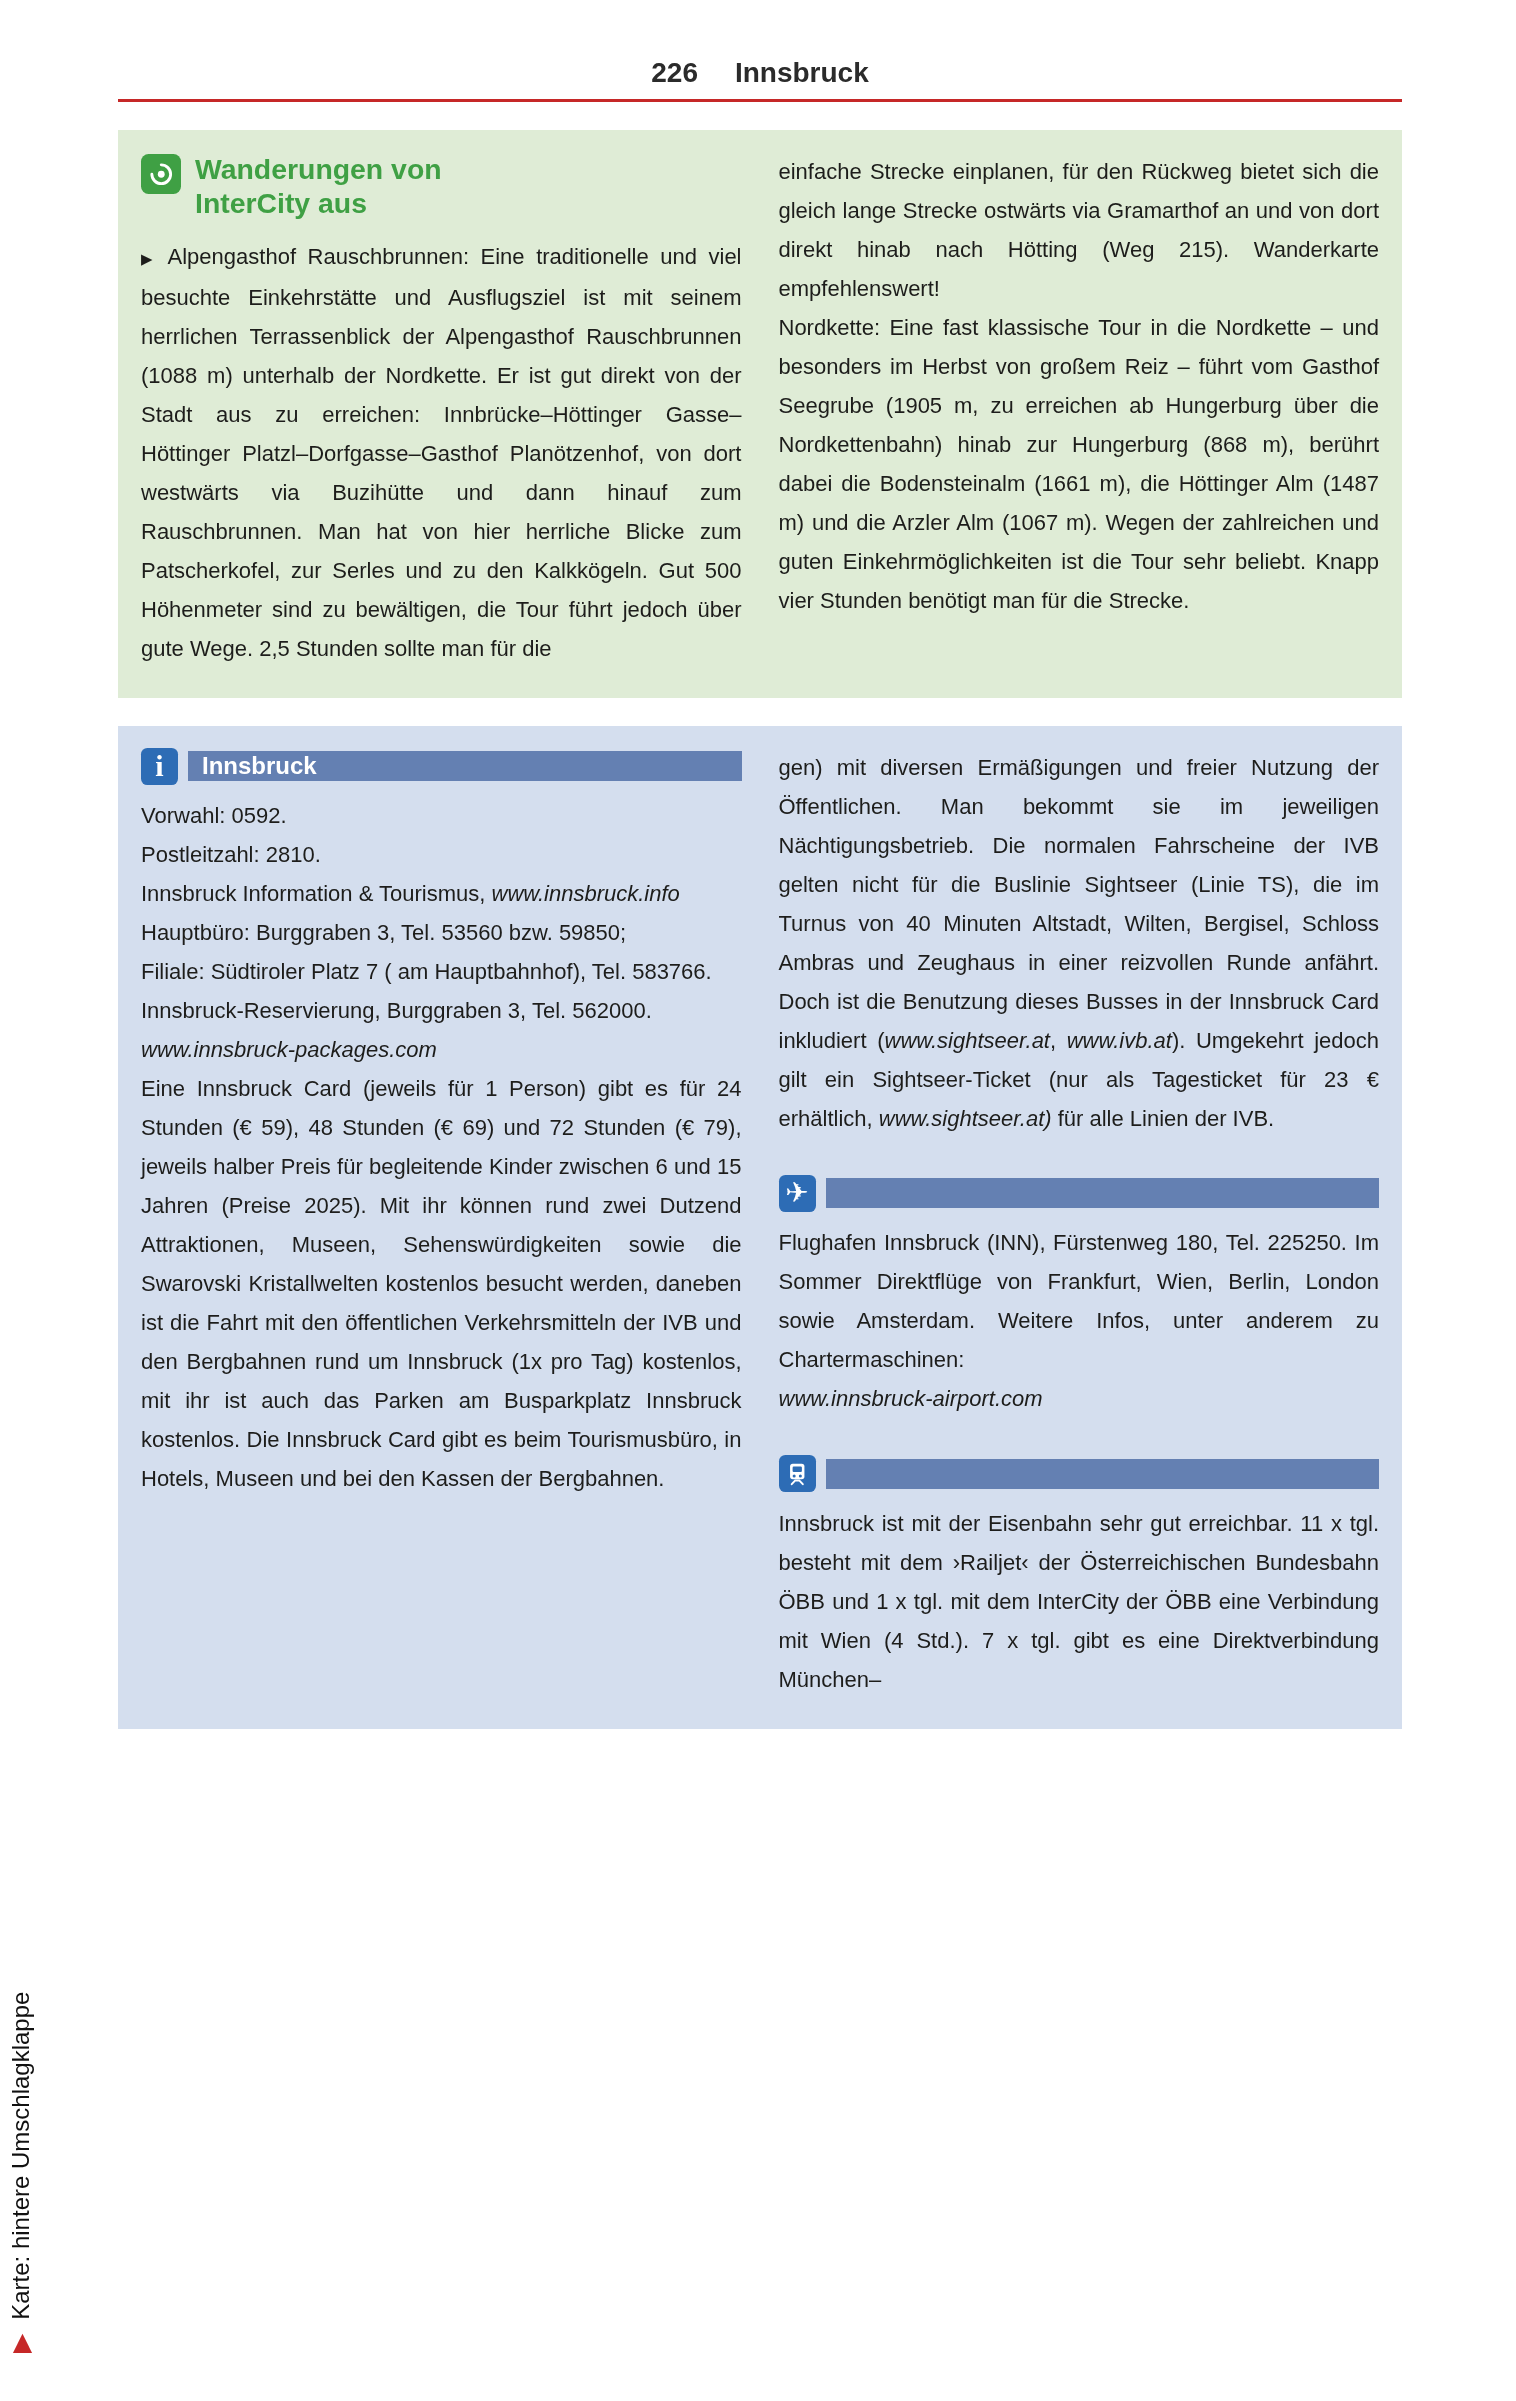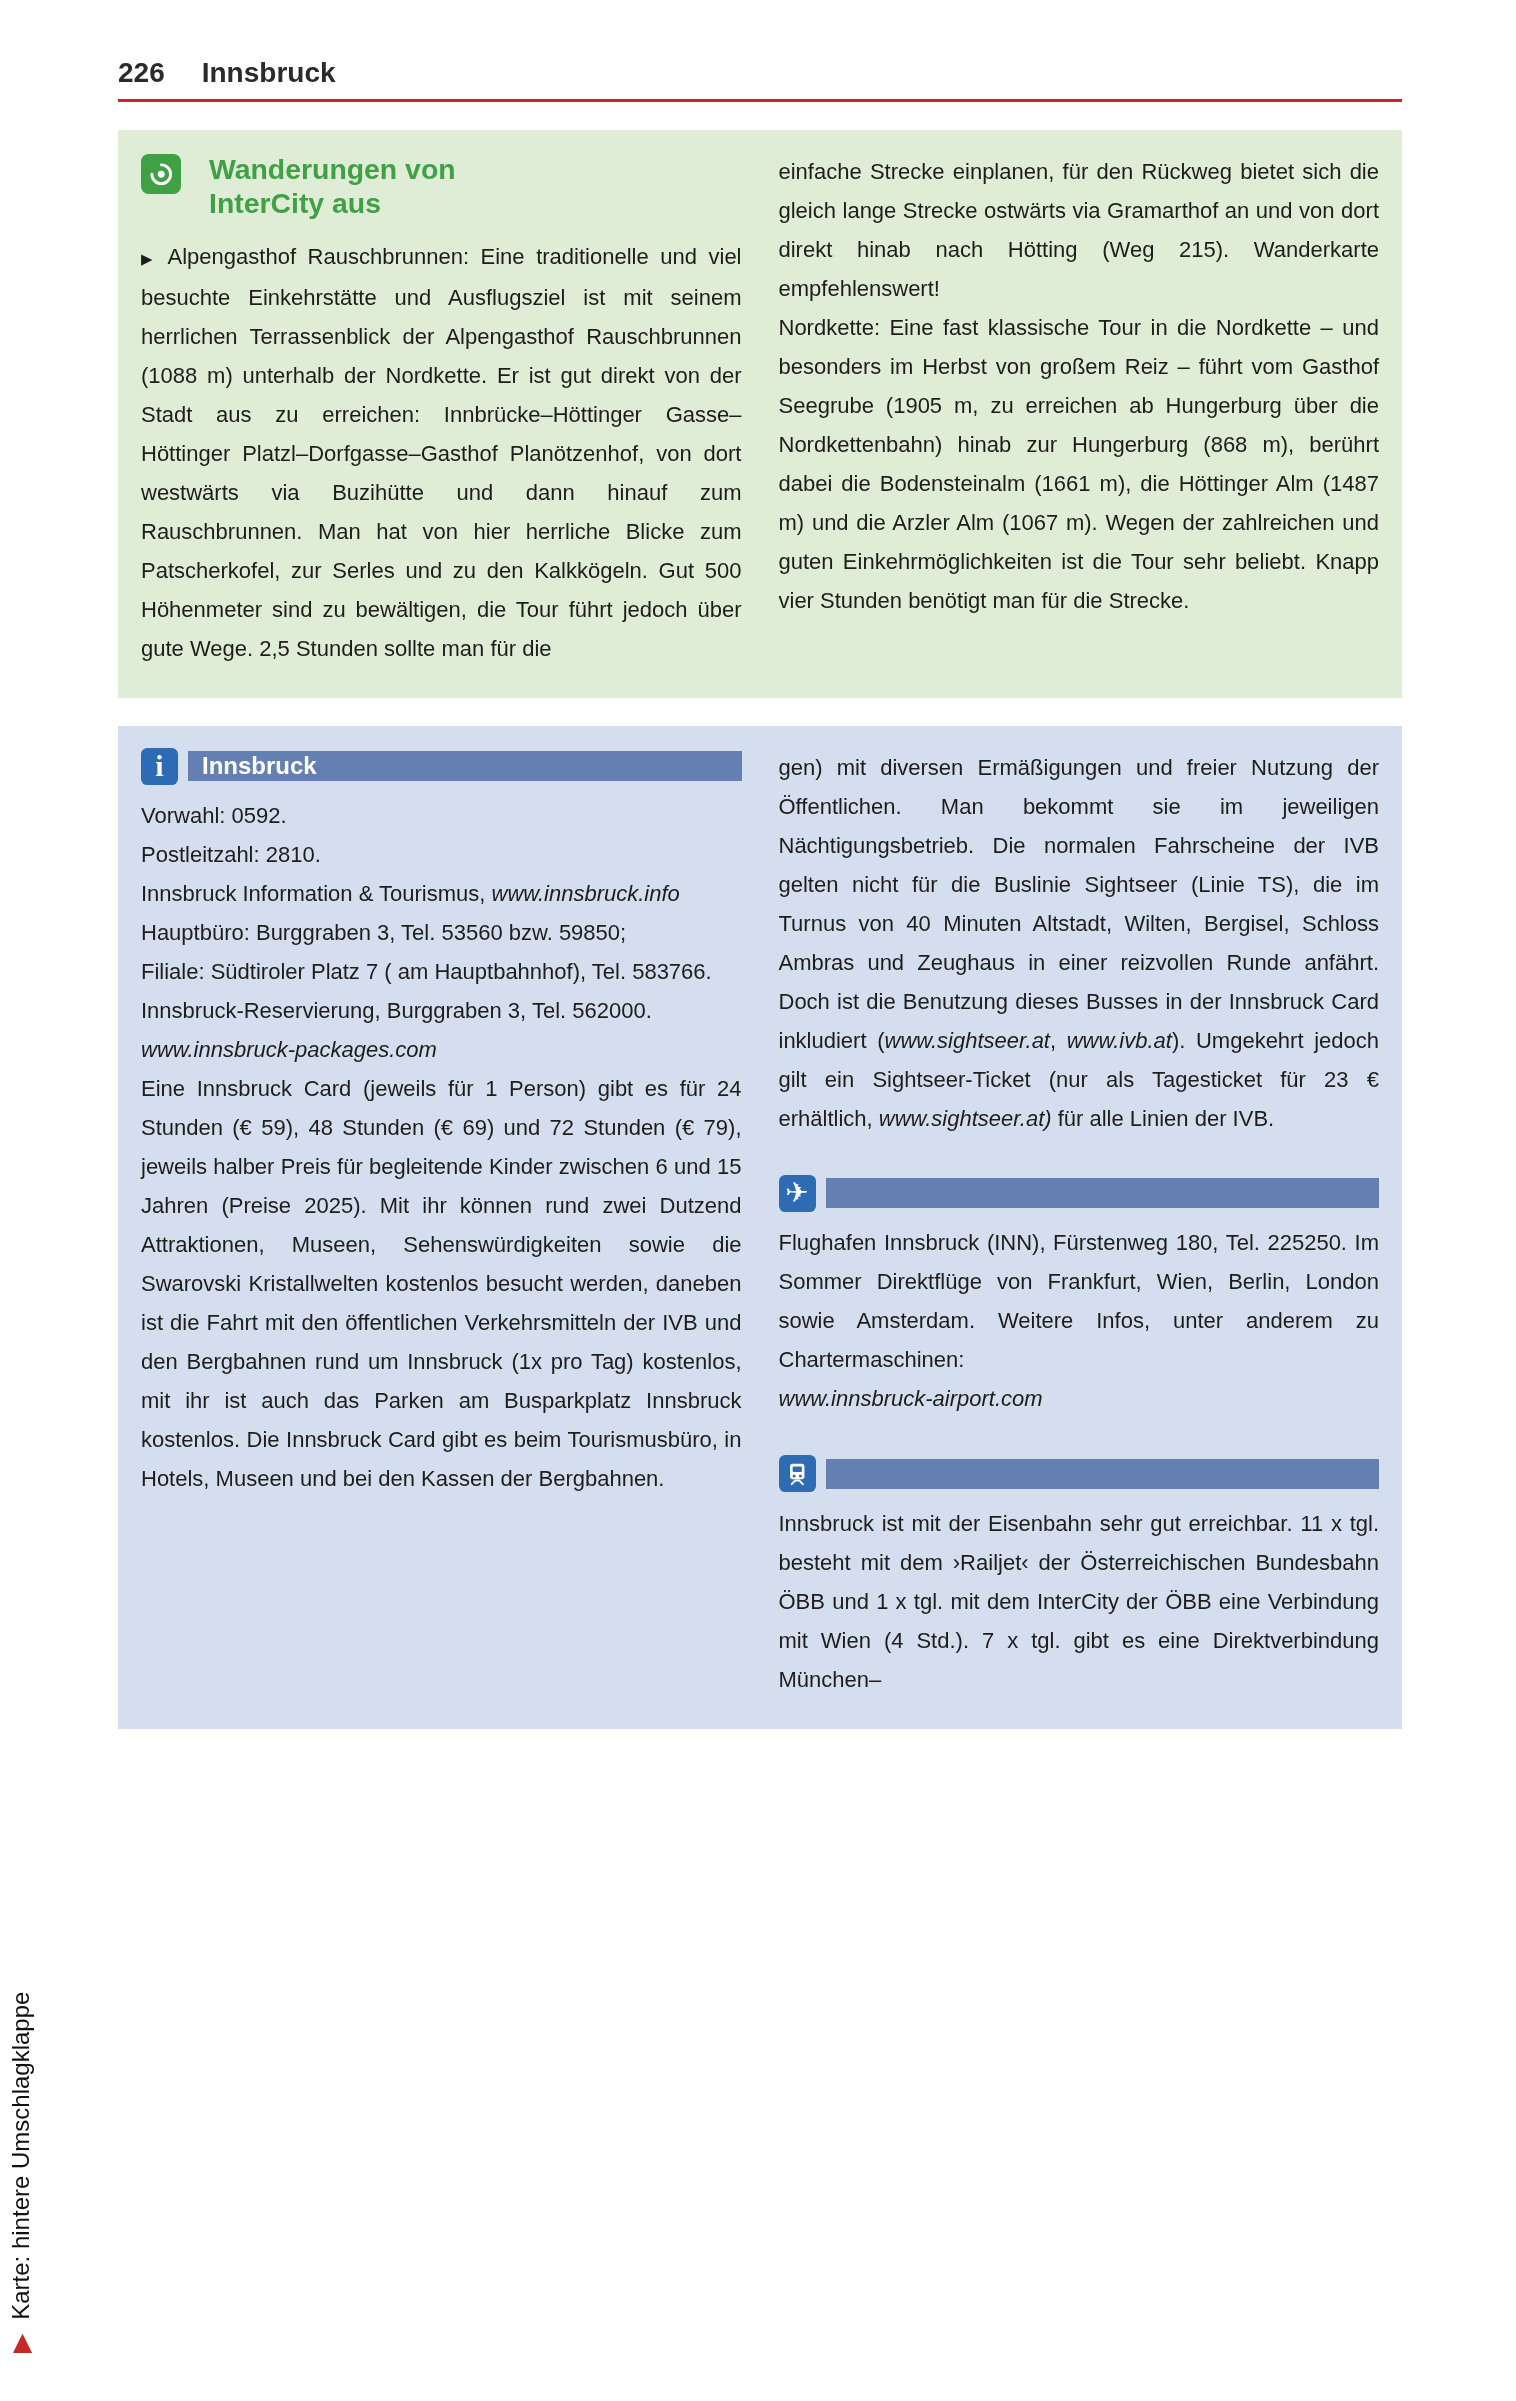--- a/index.html
+++ b/index.html
@@ -14,32 +14,32 @@
   }
   *{box-sizing:border-box;}
   html,body{margin:0;padding:0;}
   body{
     width:1516px;height:2401px;position:relative;overflow:hidden;
     background:#ffffff;color:var(--text);
     font-family:"Liberation Sans", sans-serif;
   }
   .content{position:absolute;left:118px;top:0;width:1284px;}
   .page-header{display:flex;align-items:baseline;gap:37px;padding-top:57px;
-    font-size:28px;font-weight:bold;color:#2b2b2b;}
+    font-size:28px;font-weight:bold;color:#2b2b2b;justify-content:center;}
   .red-rule{height:3.2px;background:var(--accent-red);margin-top:10px;}
   .box{margin-top:28px;padding:21.5px 23px 30px;}
   .box.green{background:var(--green-box-bg);}
   .box.blue{background:var(--blue-box-bg);}
   .cols{display:flex;gap:37px;}
   .col{flex:1 1 0;min-width:0;}
   p.body{margin:0;font-size:22px;line-height:39px;text-align:justify;}
   .b{font-weight:normal;}
   .i{font-style:italic;}
   .marker{font-size:0.68em;}
-  .title-row{display:flex;gap:28px;margin-bottom:17.7px;align-items:flex-start;}
+  .title-row{display:flex;gap:14px;margin-bottom:17.7px;align-items:flex-start;}
   .green-icon{width:40px;height:40px;border-radius:7.6px;background:var(--green-icon-bg);
     display:flex;align-items:center;justify-content:center;flex:0 0 auto;margin-top:2.5px;}
   .green-title{font-size:28.4px;line-height:34px;font-weight:bold;color:var(--green-title);}
   .bar-row{display:flex;align-items:center;gap:10px;margin-bottom:11.4px;}
   .bar-row.spaced{margin-top:37px;}
   .blue-icon{width:37px;height:37px;border-radius:6.3px;background:var(--blue-icon-bg);color:#fff;
     display:flex;align-items:center;justify-content:center;flex:0 0 auto;}
   .info-glyph{font-family:"Liberation Serif", serif;font-weight:bold;font-size:30px;line-height:1;}
   .plane-glyph{font-size:28px;line-height:1;}
   .bar{flex:1 1 auto;height:30px;background:var(--blue-bar);display:flex;align-items:center;}

